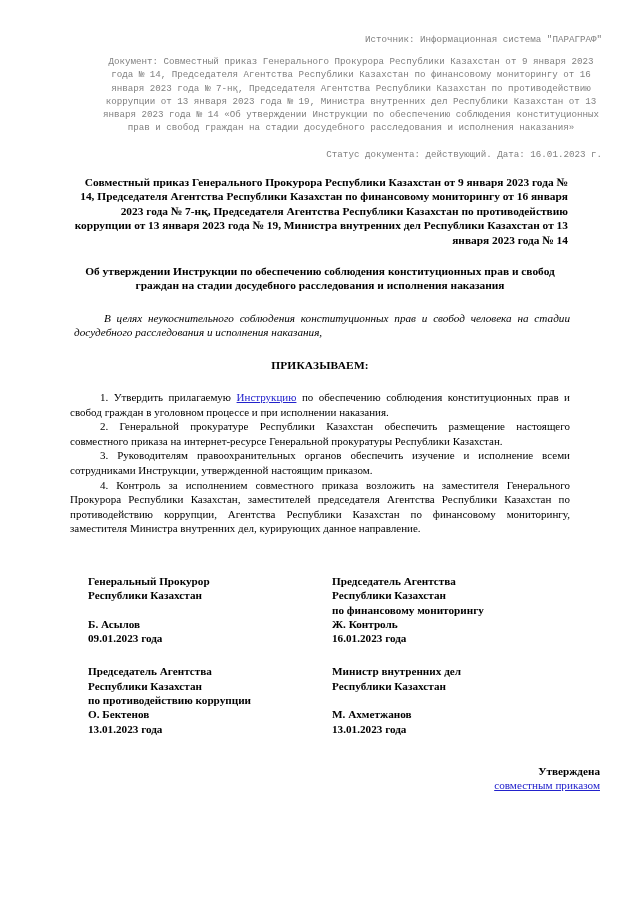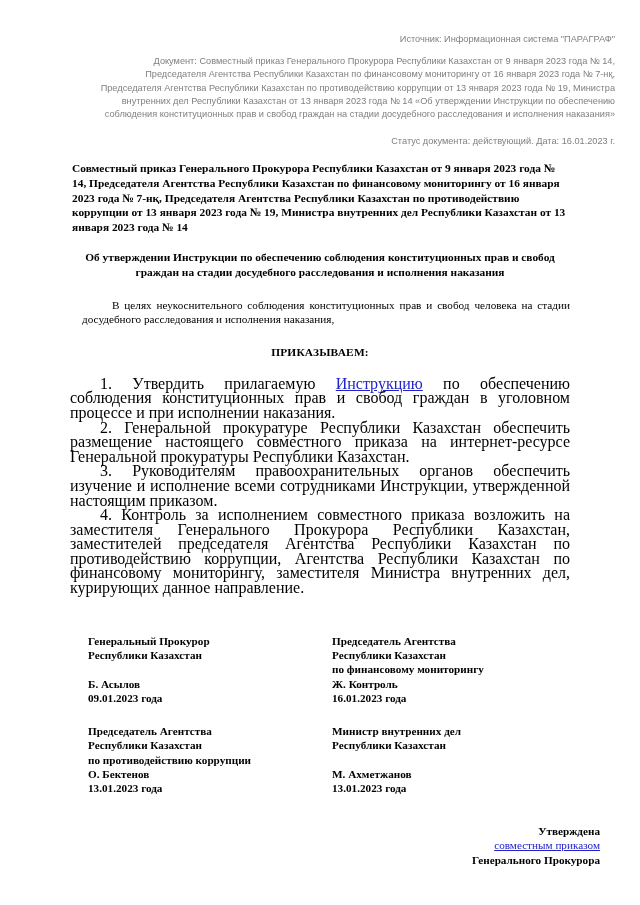--- a/index.html
+++ b/index.html
@@ -18,82 +18,83 @@
     width: 640px;
     height: 905px;
     position: relative;
     box-sizing: border-box;
     padding: 0;
     background: #ffffff;
   }
 
   
   .meta {
-    font-family: Liberation Sans, sans-serif;
+    font-family: Liberation Mono, monospace;
     color: #808080;
     font-size: 9.2px;
     line-height: 13.2px;
     text-align: right;
-    padding: 0 25px 0 100px;
+    padding: 0 38px 0 100px;
     box-sizing: border-box;
   }
   .meta-source {
     padding-top: 33px;
     text-align: right;
   }
   .meta-document {
     padding-top: 9px;
-    text-align: right;
+    text-align: center;
   }
   .meta-status {
     padding-top: 14px;
     text-align: right;
   }
 
   
   .doc-title {
     font-weight: bold;
     font-size: 11.4px;
     line-height: 14.6px;
-    text-align: left;
+    text-align: right;
     margin: 13px 0 0 0;
     padding: 0 72px;
     box-sizing: border-box;
   }
   .doc-subtitle {
     font-weight: bold;
     font-size: 11.4px;
     line-height: 14.6px;
     text-align: center;
     margin: 16px;
     padding: 0 66px;
     box-sizing: border-box;
   }
 
   
   .body-wrap {
     padding: 0 70px;
     box-sizing: border-box;
   }
   .intro {
+    font-style: italic;
     font-size: 11.2px;
     line-height: 14.6px;
     text-align: justify;
     text-indent: 30px;
-    margin: 18px 0 0 12px;
+    margin: 18px 0 0 4px;
   }
   .order-word {
     font-weight: bold;
     font-size: 11.4px;
     text-align: center;
     margin: 19px 0 0 0;
     letter-spacing: 0.2px;
   }
   .clause {
-    font-size: 16px;
+    font-size: 11px;
     line-height: 14.6px;
     text-align: justify;
     text-indent: 30px;
     margin: 0;
   }
   .clause.first { margin-top: 19px; }
   a.doclink {
     color: #2222cc;
     text-decoration: underline;
   }
@@ -189,16 +190,15 @@
         <div class="sig-line">М. Ахметжанов</div>
         <div class="sig-line">13.01.2023 года</div>
       </div>
     </div>
 
   </div>
 
   <div class="approved">
     <div>Утверждена</div>
     <div><a href="#">совместным приказом</a></div>
-    <div>Генерального Прокурора</div>
   </div>
 
 </div>
 
 </body></html>

